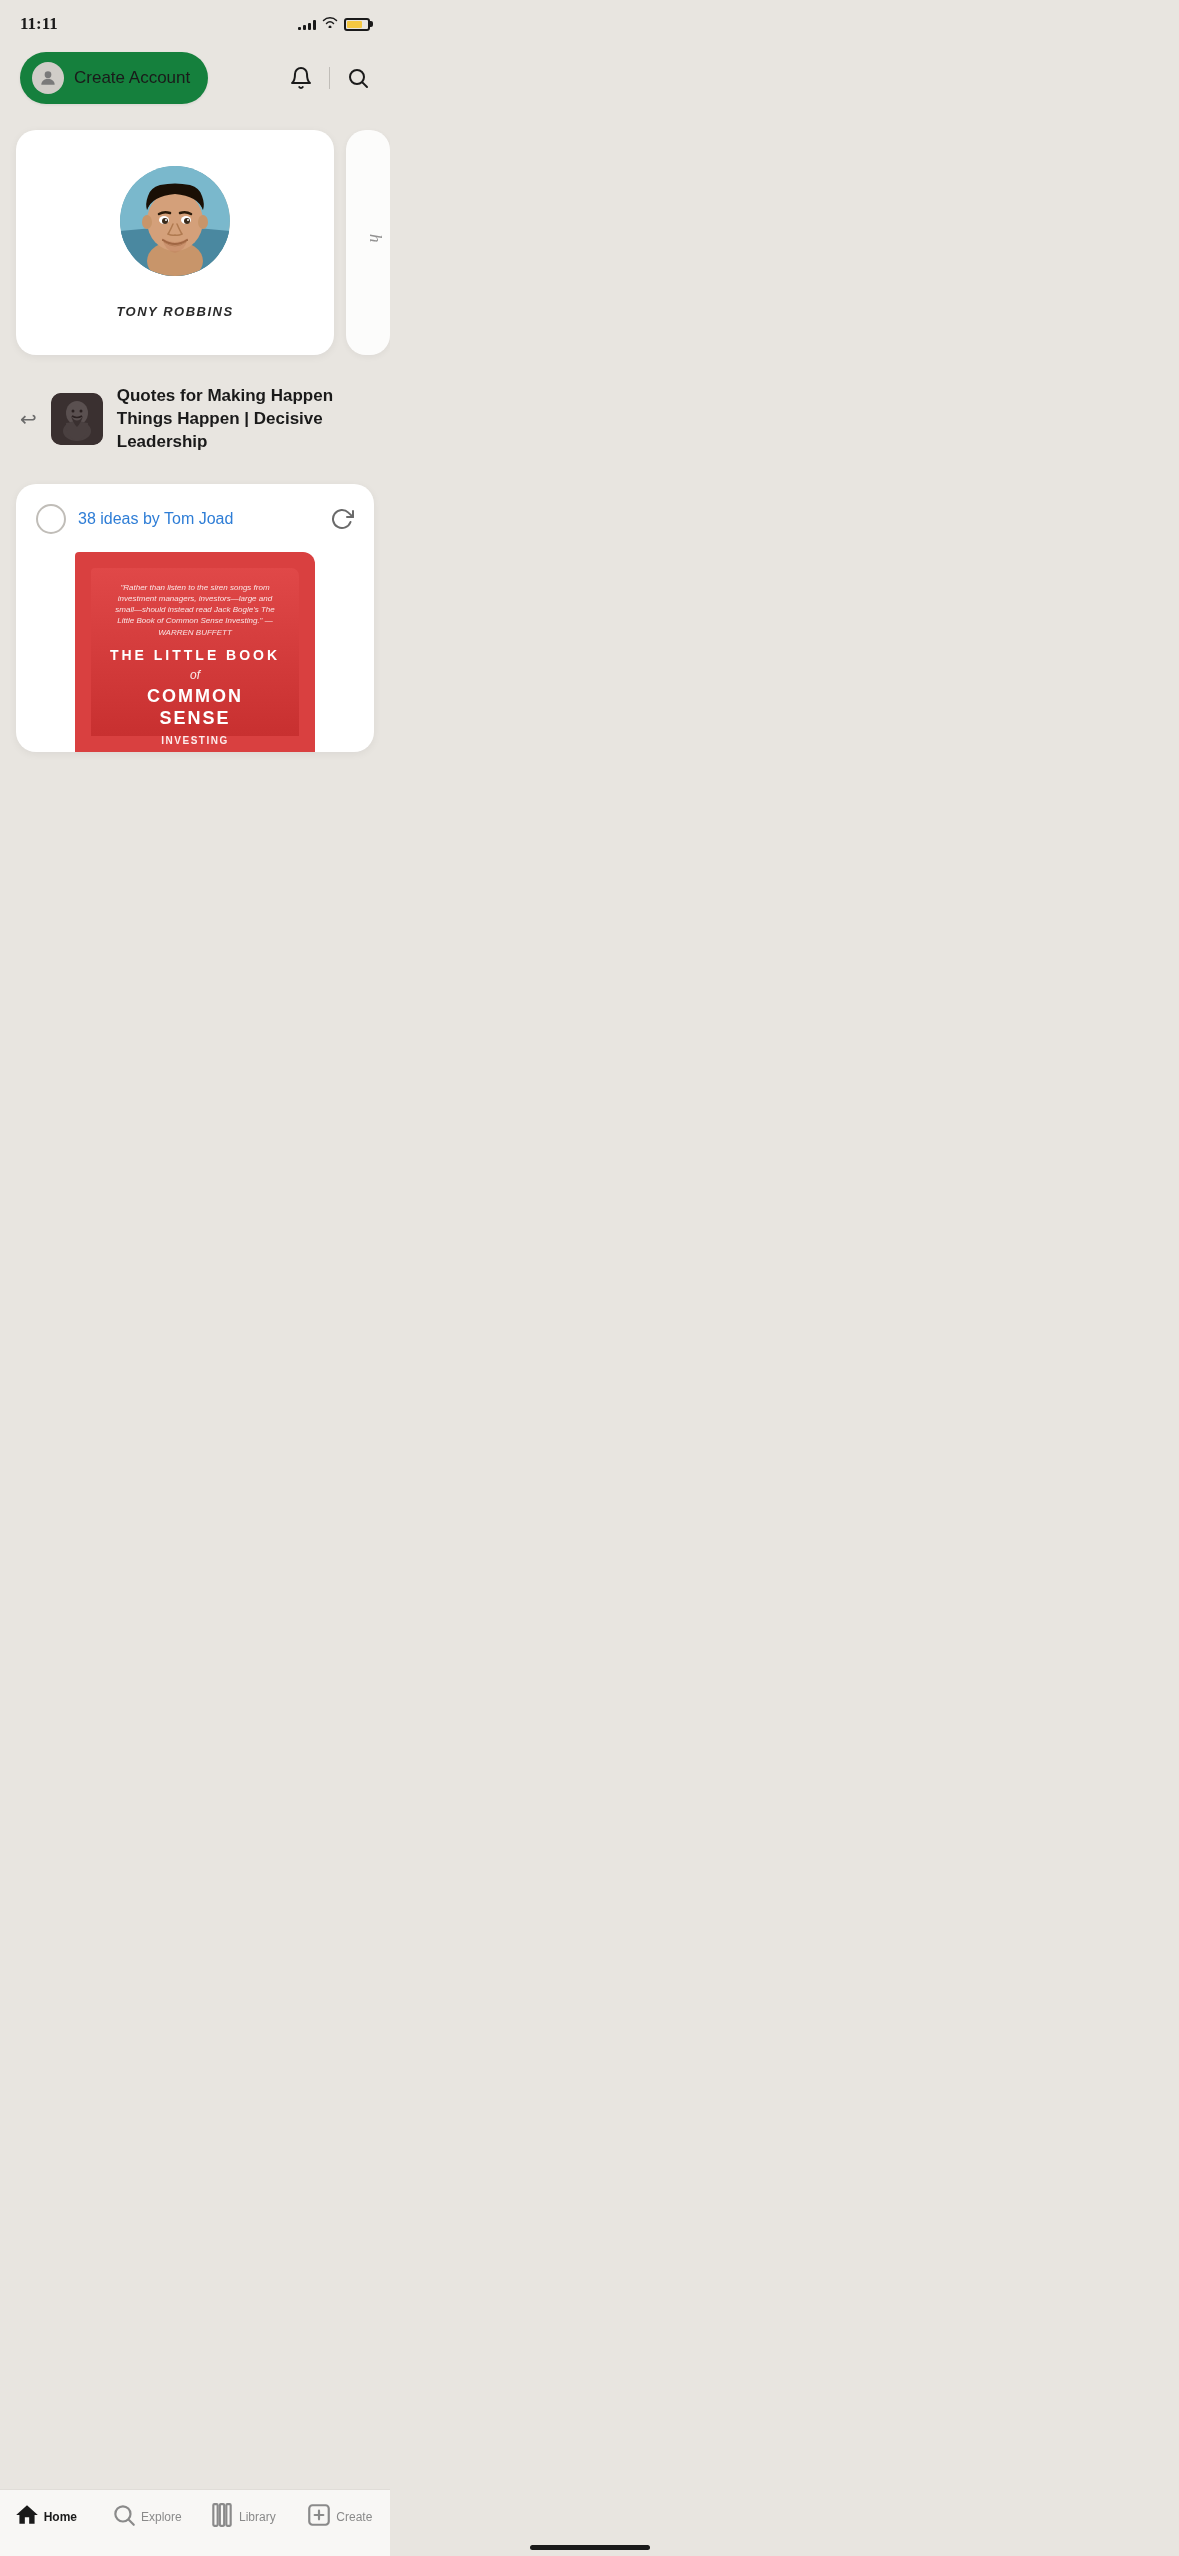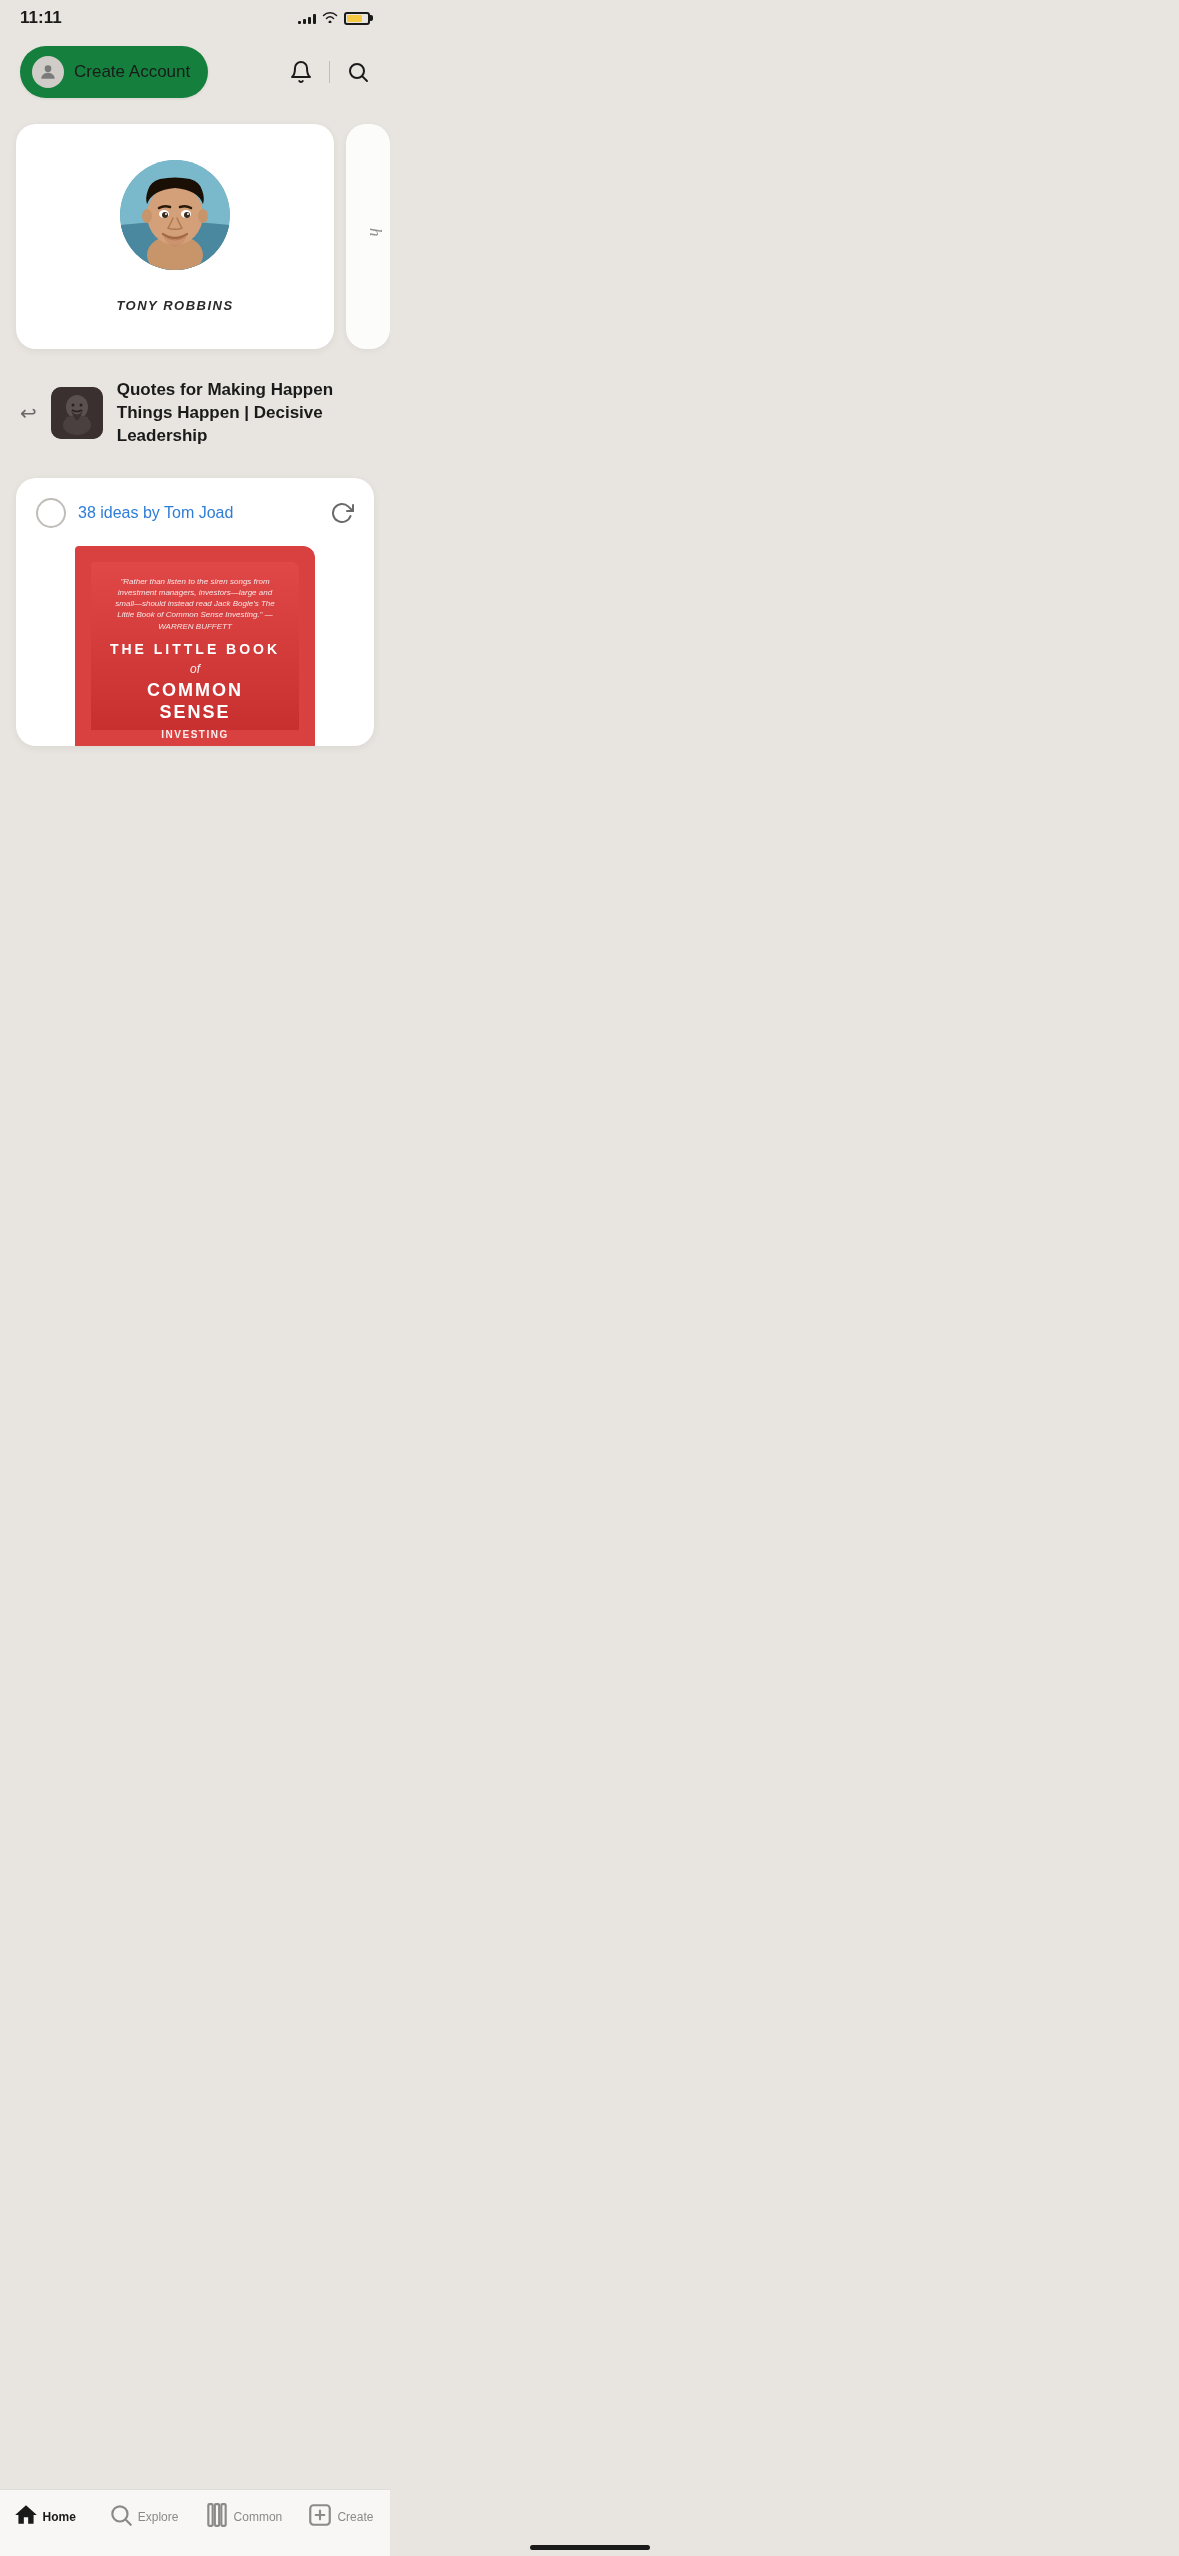--- a/index.html
+++ b/index.html
@@ -10,22 +10,23 @@
       min-height: 844px;
       background-color: #e8e5e0;
       font-family: -apple-system, BlinkMacSystemFont, 'Helvetica Neue', Arial, sans-serif;
       overflow-x: hidden;
     }
 
     
     .status-bar {
       display: flex;
       justify-content: space-between;
-      padding: 8px 20px 8px 20px;
+      padding: 14px 20px 8px 20px;
       background: #e8e5e0;
+      font-family: Liberation Serif, serif;
     }
 
     .status-time {
       font-size: 17px;
       font-weight: 700;
       color: #1a1a1a;
     }
 
     .status-icons {
       display: flex;
@@ -633,21 +634,21 @@
   </div>
 
   <div class="nav-item">
     <div>
       <svg width="26" height="26" viewBox="0 0 24 24" fill="none" stroke="#8a8a8a" stroke-width="2" stroke-linecap="round" stroke-linejoin="round">
         <rect x="4" y="2" width="4" height="20" rx="1"></rect>
         <rect x="10" y="2" width="4" height="20" rx="1"></rect>
         <rect x="16" y="2" width="4" height="20" rx="1"></rect>
       </svg>
     </div>
-    <span class="nav-label">Common</span>
+    <span class="nav-label">Library</span>
   </div>
 
   <div class="nav-item">
     <div>
       <svg width="26" height="26" viewBox="0 0 24 24" fill="none" stroke="#8a8a8a" stroke-width="2" stroke-linecap="round" stroke-linejoin="round">
         <rect x="3" y="3" width="18" height="18" rx="3"></rect>
         <line x1="12" y1="8" x2="12" y2="16"></line>
         <line x1="8" y1="12" x2="16" y2="12"></line>
       </svg>
     </div>

